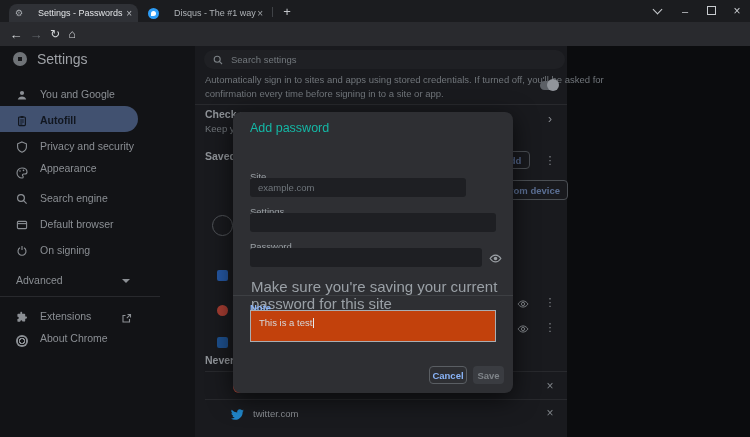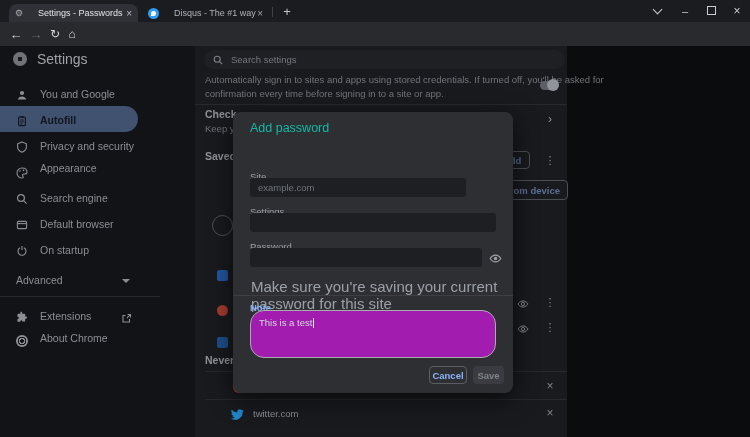--- a/index.html
+++ b/index.html
@@ -145,21 +145,21 @@
   <div class="abs navlab" style="left:40px;top:192px;">Search engine</div>
   <div class="abs" style="left:16px;top:217px;"><svg width="12" height="12" viewBox="0 0 12 12">
         <rect x="1.4" y="2.4" width="9.2" height="7.2" rx="1" fill="none" stroke="#8b8f94" stroke-width="1.1"></rect>
         <path d="M1.4 4.6h9.2" stroke="#8b8f94" stroke-width="1.1"></path>
       </svg></div>
   <div class="abs navlab" style="left:40px;top:218px;">Default browser</div>
   <div class="abs" style="left:16px;top:243px;"><svg width="12" height="12" viewBox="0 0 12 12">
         <path d="M4 2.8a4 4 0 1 0 4 0" fill="none" stroke="#8b8f94" stroke-width="1.1"></path>
         <path d="M6 1v4" stroke="#8b8f94" stroke-width="1.1"></path>
       </svg></div>
-  <div class="abs navlab" style="left:40px;top:244px;">On startup</div>
+  <div class="abs navlab" style="left:40px;top:244px;">On signing</div>
   <div class="abs navlab" style="left:16px;top:274px;">Advanced</div>
   <div class="abs" style="left:122px;top:279px;width:0;height:0;border-left:4px solid transparent;border-right:4px solid transparent;border-top:4.5px solid #8b8f94;"></div>
   <div class="abs divline" style="left:0;top:296px;width:160px;"></div>
   <div class="abs" style="left:16px;top:309px;"><svg width="12" height="12" viewBox="0 0 12 12">
         <path d="M5 .8c.8 0 1.2.6 1.2 1l-.1.9h2.2c.5 0 .9.4.9.9v1.9h.8c.6 0 1 .5 1 1.1s-.4 1.1-1 1.1h-.8v2c0 .5-.4.9-.9.9H6.4c0-.8-.5-1.4-1.1-1.4S4.2 10 4.2 10.8H2.3c-.5 0-.9-.4-.9-.9V8c.8 0 1.4-.5 1.4-1.1S2.2 5.8 1.4 5.8V3.6c0-.5.4-.9.9-.9h2.1L4.3 1.8c0-.4.4-1 .7-1z" fill="#8b8f94"></path>
       </svg></div>
   <div class="abs navlab" style="left:40px;top:310px;">Extensions</div>
   <div class="abs" style="left:121px;top:310px;"><svg width="11" height="11" viewBox="0 0 11 11">
         <path d="M4.5 2.5H2v6.5h6.5V6" fill="none" stroke="#8b8f94" stroke-width="1.1"></path>
         <path d="M6.5 1.5h3v3M9.3 1.7 5.8 5.2" fill="none" stroke="#8b8f94" stroke-width="1.1"></path>
@@ -225,21 +225,21 @@
       <svg width="13" height="13" viewBox="0 0 12 12">
           <path d="M6 2.9C3.4 2.9 1.6 5.1 1 6c.6.9 2.4 3.1 5 3.1S10.4 6.9 11 6C10.4 5.1 8.6 2.9 6 2.9z" fill="none" stroke="#9ba0a5" stroke-width="1"></path>
           <circle cx="6" cy="6" r="1.6" fill="#9ba0a5"></circle>
         </svg>
     </div>
 
     <div class="abs" style="left:18px;top:166px;font-size:15px;color:#9aa0a6;">Make sure you're saving your current password for this site</div>
     <div class="abs" style="left:0;top:183px;width:280px;height:1px;background:#3d3f43;"></div>
 
     <div class="abs" style="left:17px;top:190px;font-size:9.5px;font-weight:bold;color:#8ab4f8;">Note</div>
-    <div class="abs" style="left:17px;top:198px;width:246px;height:48px;background:#a21caf;border:1px solid #a9adb2;border-radius:14px;box-sizing:border-box;padding:6px 8px;font-size:9.5px;color:#d6d9dc;">
+    <div class="abs" style="left:17px;top:198px;width:246px;height:32px;background:#c2410c;border:1px solid #a9adb2;border-radius:0;box-sizing:border-box;padding:6px 8px;font-size:9.5px;color:#d6d9dc;">
       <span>This is a test</span><span class="cursorbar"></span>
     </div>
 
     <div class="abs ctr" style="left:196px;top:254px;width:38px;height:18px;border:1px solid #5a5e63;border-radius:4px;box-sizing:border-box;font-size:9.5px;font-weight:bold;color:#8ab4f8;">Cancel</div>
     <div class="abs ctr" style="left:240px;top:254px;width:31px;height:18px;background:#3a3c41;border-radius:4px;font-size:9.5px;font-weight:bold;color:#7f8489;">Save</div>
   </div>
 
 </div>
 
 </body></html>

